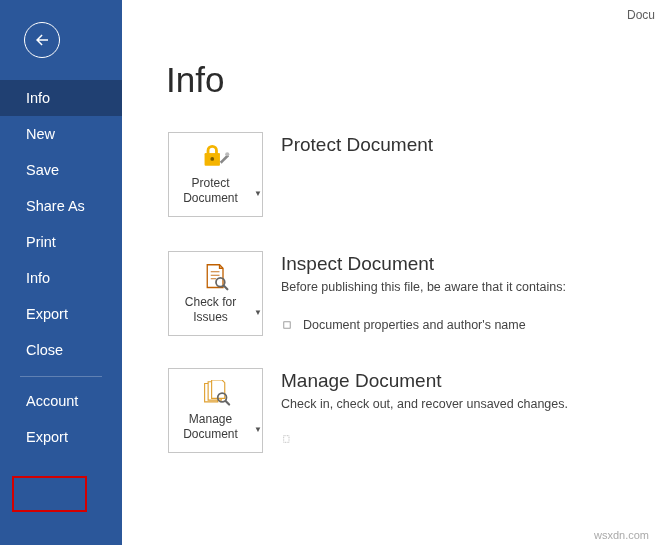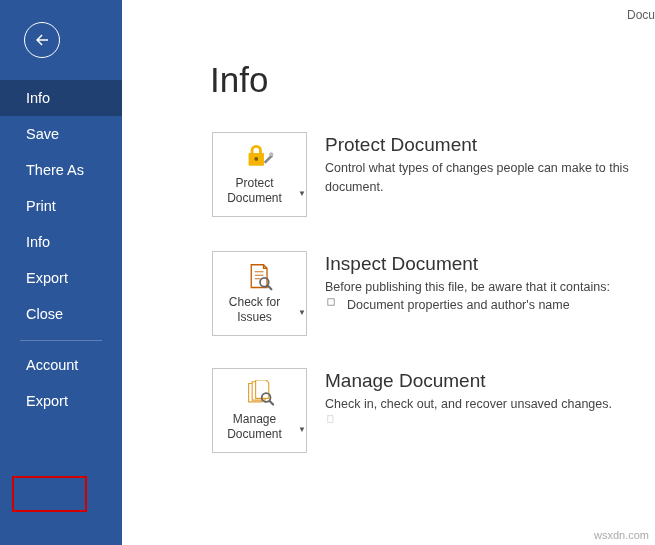--- a/index.html
+++ b/index.html
@@ -66,21 +66,20 @@
       border: 2.5px solid #d40000;
       pointer-events: none;
     }
     .main {
       position: absolute;
       left: 122px;
       top: 0;
       width: 533px;
       height: 545px;
       background: #ffffff;
-      padding-left: 44px;
     }
     .doc-label {
       position: absolute;
       right: 0;
       top: 8px;
       font-size: 12px;
       color: #5e5e5e;
       padding-right: 0;
     }
     .page-title {
@@ -143,23 +142,24 @@
       font-weight: 400;
       margin-bottom: 3px;
     }
     .section-desc {
       font-size: 12.5px;
       color: #444;
       line-height: 1.5;
     }
     .bullet-row {
       display: flex;
+      align-items: center;
       font-size: 12.5px;
       color: #444;
-      margin-top: 1px;
+      margin-top: 21px;
     }
     .bullet-row .bullet {
       width: 8px;
       height: 8px;
       margin-right: 12px;
       margin-left: 2px;
     }
     .watermark {
       position: absolute;
       right: 6px;
@@ -174,22 +174,23 @@
 <body>
 
 <div class="sidebar">
   <div class="back-btn">
     <svg viewBox="0 0 24 24">
       <path d="M20 11H7.8l5-5-1.4-1.4L4 12l7.4 7.4 1.4-1.4-5-5H20z" fill="#ffffff"></path>
     </svg>
   </div>
   <div class="nav">
     <div class="nav-item active"><span>Info</span></div>
+    <div class="nav-item"><span>New</span></div>
     <div class="nav-item"><span>Save</span></div>
-    <div class="nav-item"><span>There As</span></div>
+    <div class="nav-item"><span>Share As</span></div>
     <div class="nav-item"><span>Print</span></div>
     <div class="nav-item"><span>Info</span></div>
     <div class="nav-item"><span>Export</span></div>
     <div class="nav-item"><span>Close</span></div>
     <div class="nav-divider"></div>
     <div class="nav-item"><span>Account</span></div>
     <div class="nav-item"><span>Export</span></div>
   </div>
   <div class="options-highlight"></div>
 </div>
@@ -209,21 +210,20 @@
           <circle cx="28" cy="12" r="2.2" fill="#bbb"></circle>
         </svg>
       </div>
       <div class="card-label">
         <span>Protect Document</span>
         <span class="chev">▼</span>
       </div>
     </div>
     <div class="section-text">
       <div class="section-title">Protect Document</div>
-      <div class="section-desc">Control what types of changes people can make to this document.</div>
     </div>
   </div>
 
   <div class="section s2">
     <div class="card">
       <div class="card-icon">
         <svg width="28" height="28" viewBox="0 0 32 32">
           <path d="M6 2h14l4 4v22H6z" fill="#fff" stroke="#c06000" stroke-width="1.5"></path>
           <path d="M20 2v4h4" fill="none" stroke="#c06000" stroke-width="1.5"></path>
           <path d="M10 10h10M10 14h10M10 18h6" stroke="#c06000" stroke-width="1"></path>

